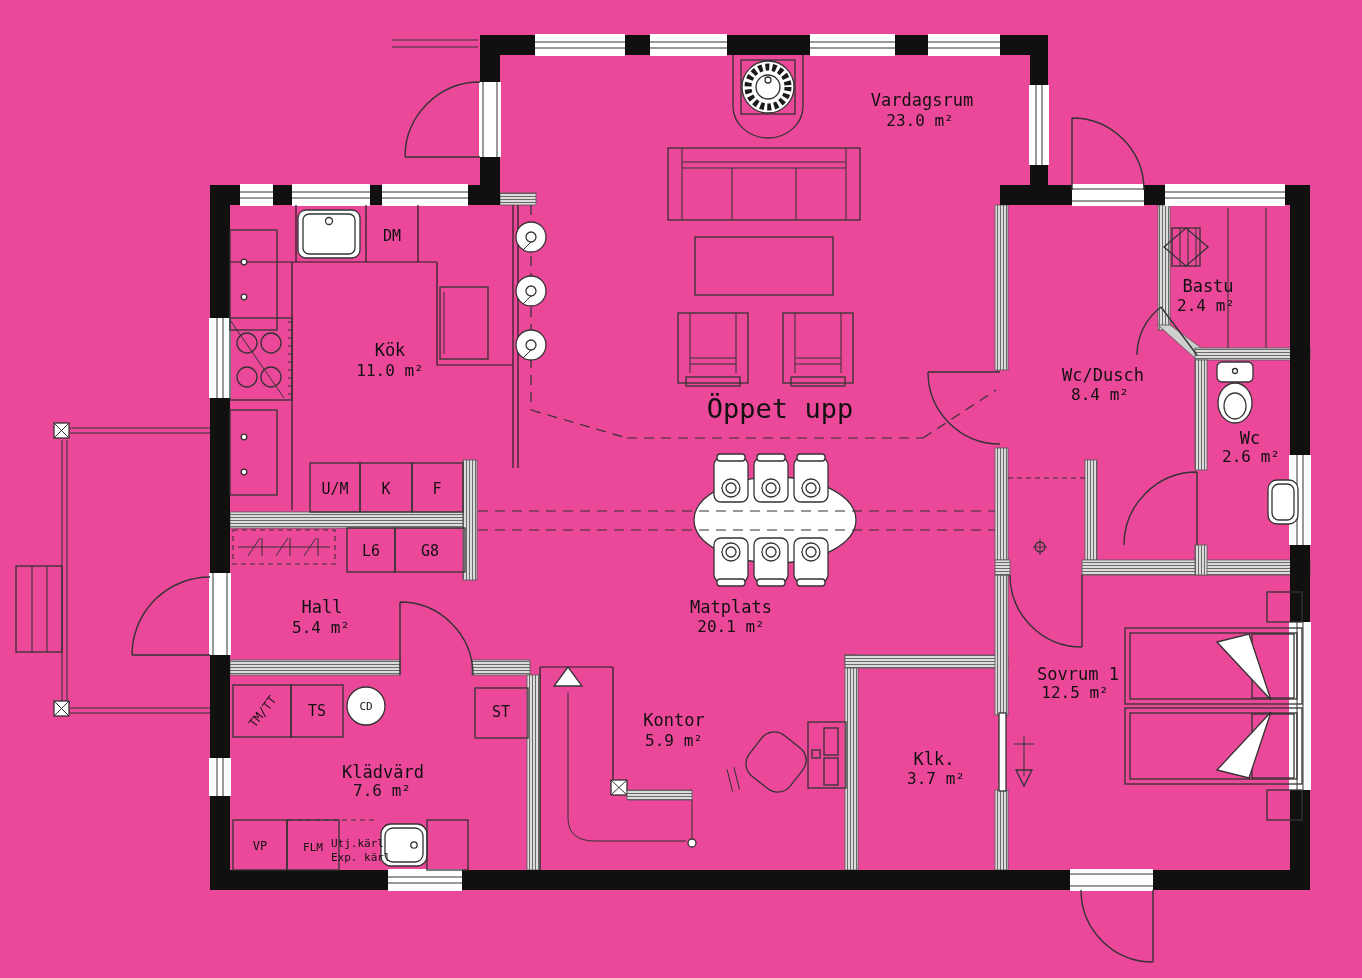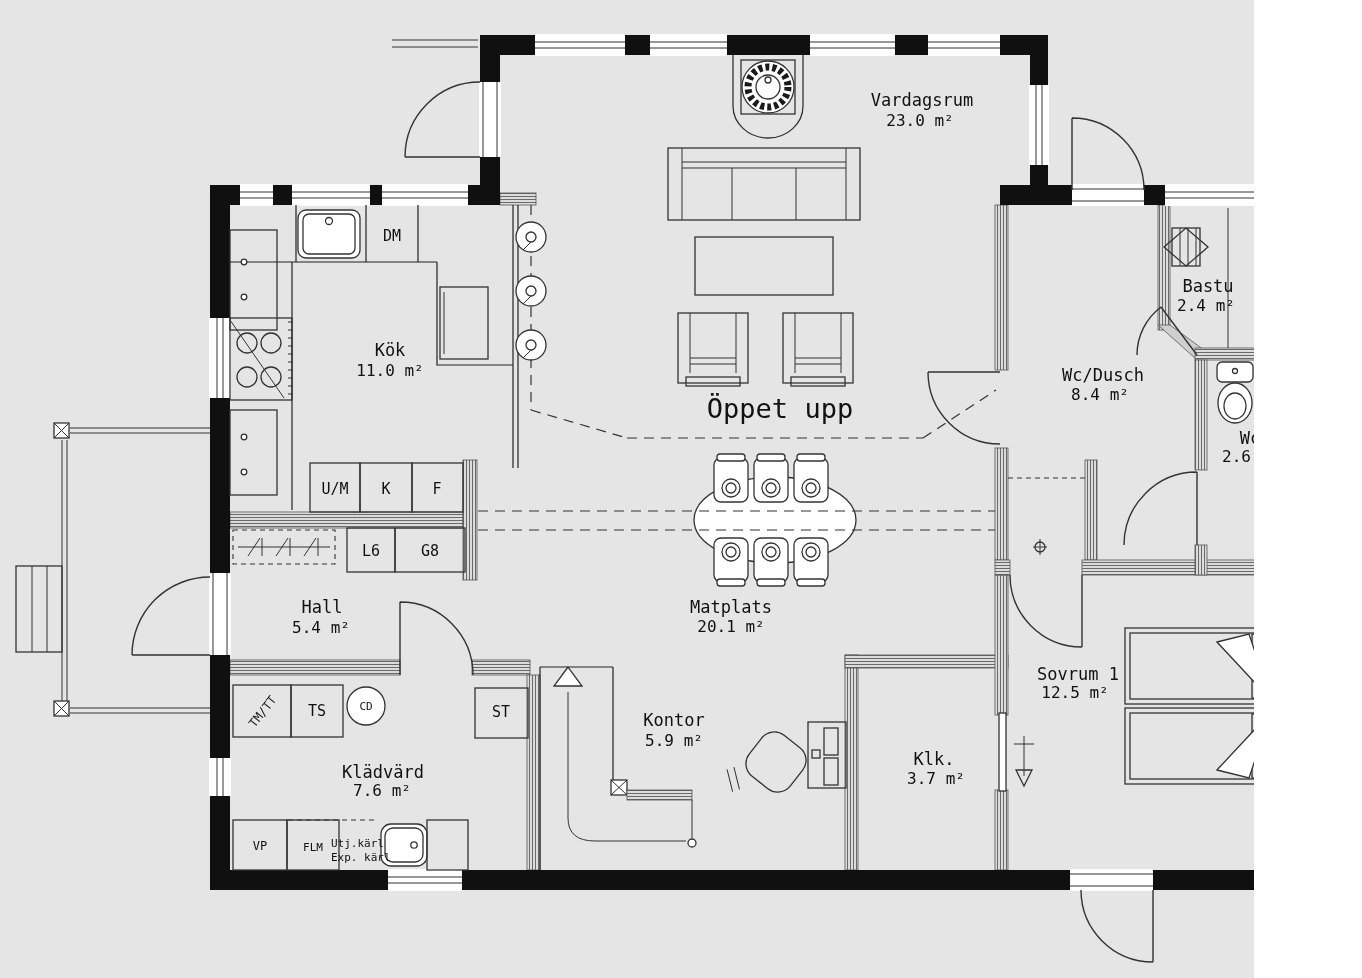--- a/index.html
+++ b/index.html
@@ -1,16 +1,16 @@
 <!DOCTYPE html>
 <html><head>
 <meta charset="utf-8">
 <style>
   html,body{margin:0;padding:0;background:#fff;}
-  .sheet{width:1254px;height:978px;background:#e5e5e5;position:relative;overflow:hidden;}
+  .sheet{width:1362px;height:978px;background:#ec4899;position:relative;overflow:hidden;}
   svg{display:block;}
   svg text{font-family:"DejaVu Sans Mono","Liberation Mono",monospace;fill:#111;}
   .room-name{font-size:17px;}
   .room-area{font-size:16px;}
   .big-note{font-size:27px;}
   .fix{font-size:15px;}
   .fix-sm{font-size:12px;}
   .fix-xs{font-size:11px;}
   .ln{stroke:#222;fill:none;stroke-width:1.2;}
   .thin{stroke:#333;fill:none;stroke-width:1;}

